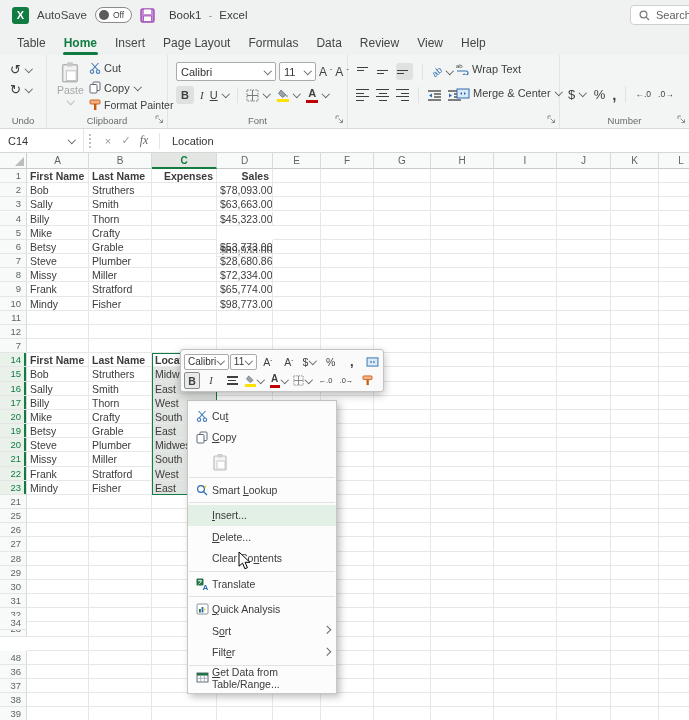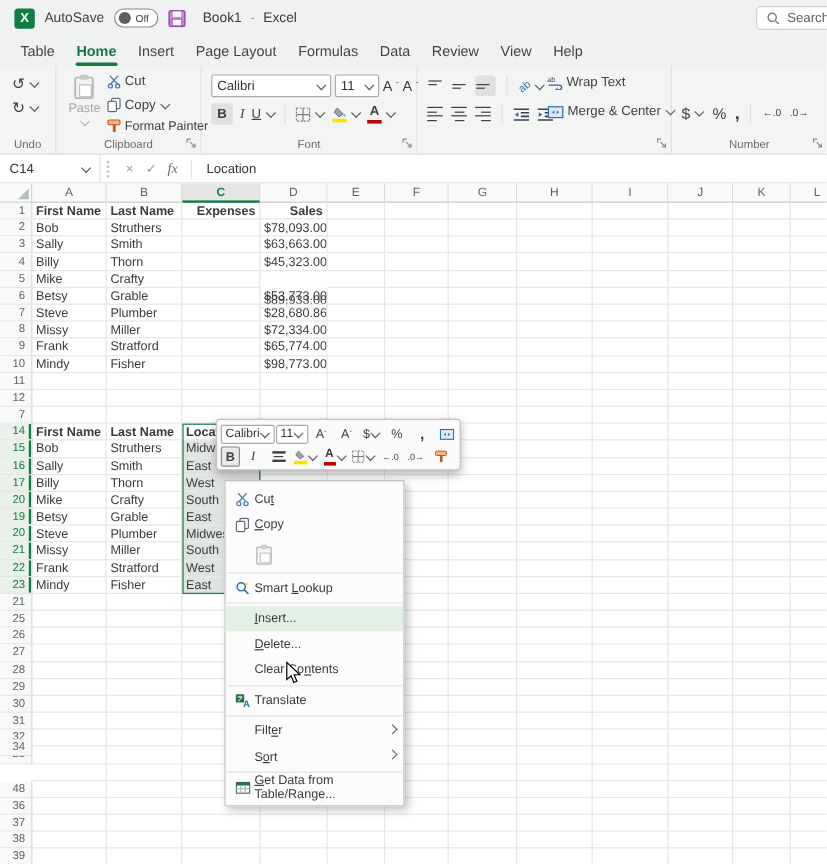--- a/index.html
+++ b/index.html
@@ -1082,27 +1082,38 @@
           <line x1="2" y1="2.8" x2="6" y2="2.8" stroke="#fff" stroke-width=".9"></line>
           <line x1="4" y1="1.8" x2="4" y2="3" stroke="#fff" stroke-width=".9"></line>
           <path d="M2.5 6.2C3.5 5.6 5 4.4 5.3 3" fill="none" stroke="#fff" stroke-width=".8"></path>
           <text x="6.5" y="11.5" font-size="8" font-weight="bold" fill="#2b6cb0">A</text>
         </svg>
       </span>
       <span>Translate</span>
     </div>
     <div class="msep"></div>
     <div class="mi">
-      <span class="ic"></span>
-      <span>Filt<u>e</u>r</span>
-      <span class="sub"><i class="chv r"></i></span>
+      <span class="ic">
+        <svg width="13" height="12" viewBox="0 0 13 12">
+          <rect x="1" y="1" width="11" height="10" rx="1" fill="#fff" stroke="#8a949e"></rect>
+          <rect x="3" y="6" width="1.8" height="3.5" fill="#217346"></rect>
+          <rect x="5.6" y="4" width="1.8" height="5.5" fill="#2b6cb0"></rect>
+          <path d="M9.5 2.5 8.3 6h1.4l-1.5 3.5.6-2.7H7.6Z" fill="#f2c811"></path>
+        </svg>
+      </span>
+      <span><u>Q</u>uick Analysis</span>
     </div>
     <div class="mi">
       <span class="ic"></span>
       <span>S<u>o</u>rt</span>
+      <span class="sub"><i class="chv r"></i></span>
+    </div>
+    <div class="mi">
+      <span class="ic"></span>
+      <span>Filt<u>e</u>r</span>
       <span class="sub"><i class="chv r"></i></span>
     </div>
     <div class="msep"></div>
     <div class="mi">
       <span class="ic">
         <svg width="13" height="11" viewBox="0 0 13 11">
           <rect x="1" y="1" width="11" height="9" fill="#fff" stroke="#5f6a75"></rect>
           <rect x="1" y="1" width="11" height="2.6" fill="#217346"></rect>
           <line x1="1" y1="6.3" x2="12" y2="6.3" stroke="#aab2ba"></line>
           <line x1="4.7" y1="3.6" x2="4.7" y2="10" stroke="#aab2ba"></line>

